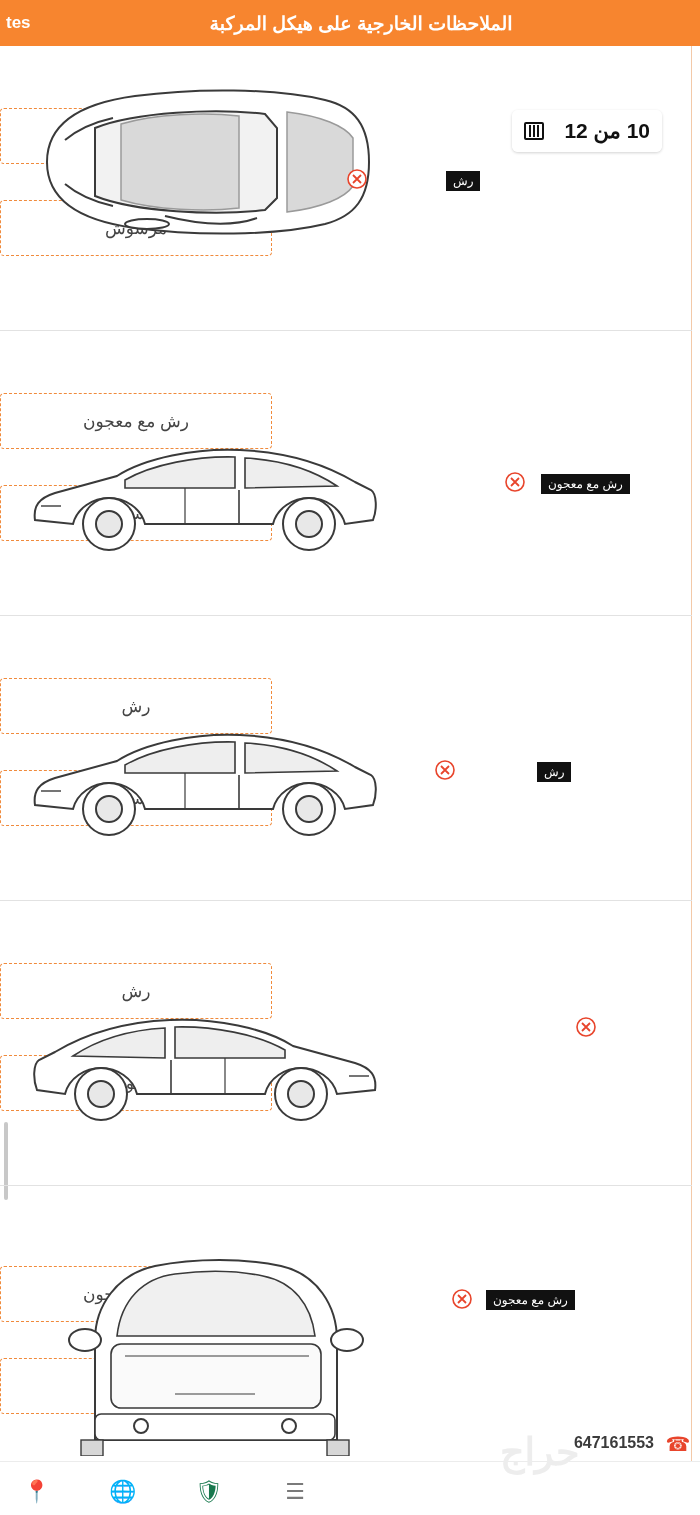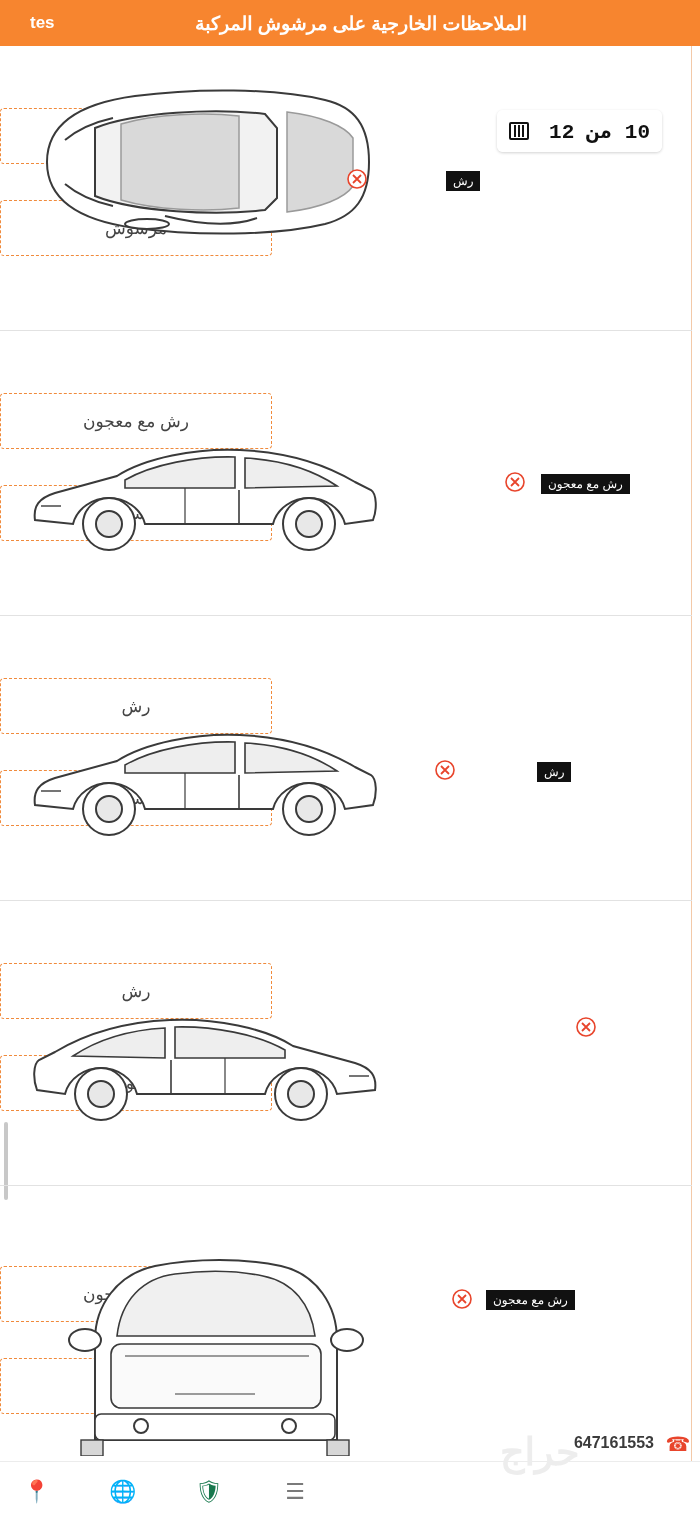--- a/index.html
+++ b/index.html
@@ -24,21 +24,20 @@
     overflow: hidden;
   }
   .header-left-label {
     position: absolute; left: 0; top: 0;
     width: 60px; height: 46px;
     display: flex; align-items: center; justify-content: flex-start;
     padding-left: 6px;
     color: #ffffff;
     font-size: 17px; font-weight: bold;
     direction: ltr;
-    margin-left: 24px;
   }
   .header-title {
     position: absolute; right: 0; top: 0;
     width: 670px; height: 46px;
     display: flex; align-items: center; justify-content: center;
     color: #ffffff;
     font-size: 19px; font-weight: bold;
     letter-spacing: 0px;
     padding-right: 8px;
   }
@@ -108,21 +107,20 @@
   
   .page-pill {
     position: absolute;
     top: 110px; right: 38px;
     height: 42px;
     background: rgba(255,255,255,0.92);
     border-radius: 6px;
     display: flex; align-items: center; gap: 20px;
     padding: 0 12px;
     box-shadow: 0 1px 3px rgba(0,0,0,0.18);
-    font-family: Liberation Mono, monospace;
   }
   .page-pill .count {
     font-size: 21px; font-weight: bold; color: #111111;
     direction: rtl;
   }
   .pill-icon {
     width: 20px; height: 18px;
     border: 2px solid #111111; border-radius: 2px;
     position: relative;
   }
@@ -172,21 +170,21 @@
   .nav-ic.green { color: #18794e; }
   .nav-ic.gray  { color: #7a7a7a; }
 </style>
 </head>
 <body>
 
 <div class="page">
 
   <div class="header">
     <div class="header-left-label">tes</div>
-    <div class="header-title">الملاحظات الخارجية على مرشوش المركبة</div>
+    <div class="header-title">الملاحظات الخارجية على هيكل المركبة</div>
   </div>
 
   <div class="body">
 
     <div class="edge-rule"></div>
     <div class="scroll-indicator"></div>
 
     <div class="row" style="top:0px; height:285px;">
       <div class="tags" style="top:62px;">
         <div class="tag">رش</div>

